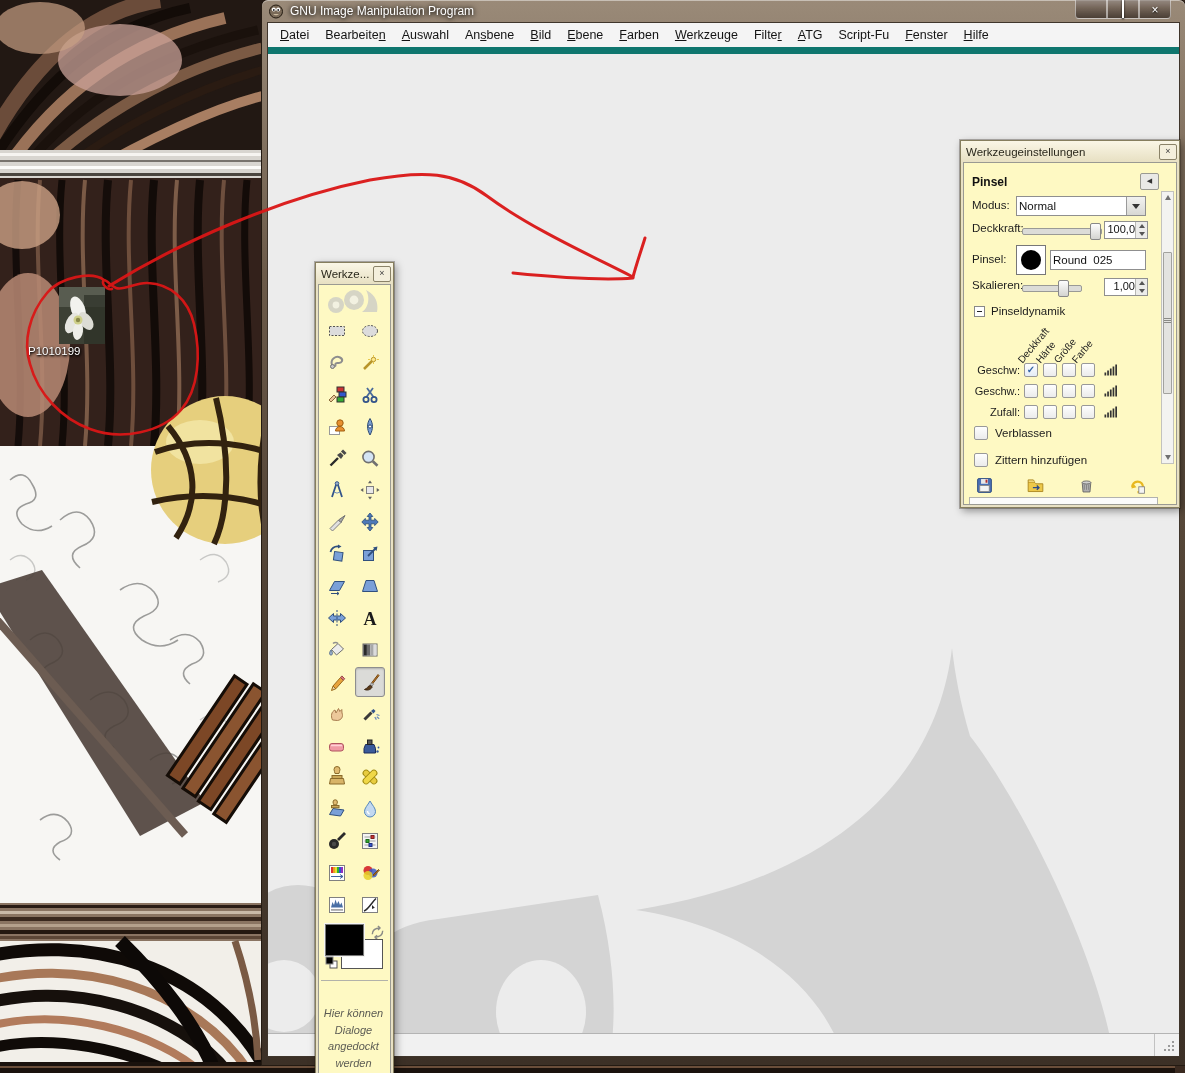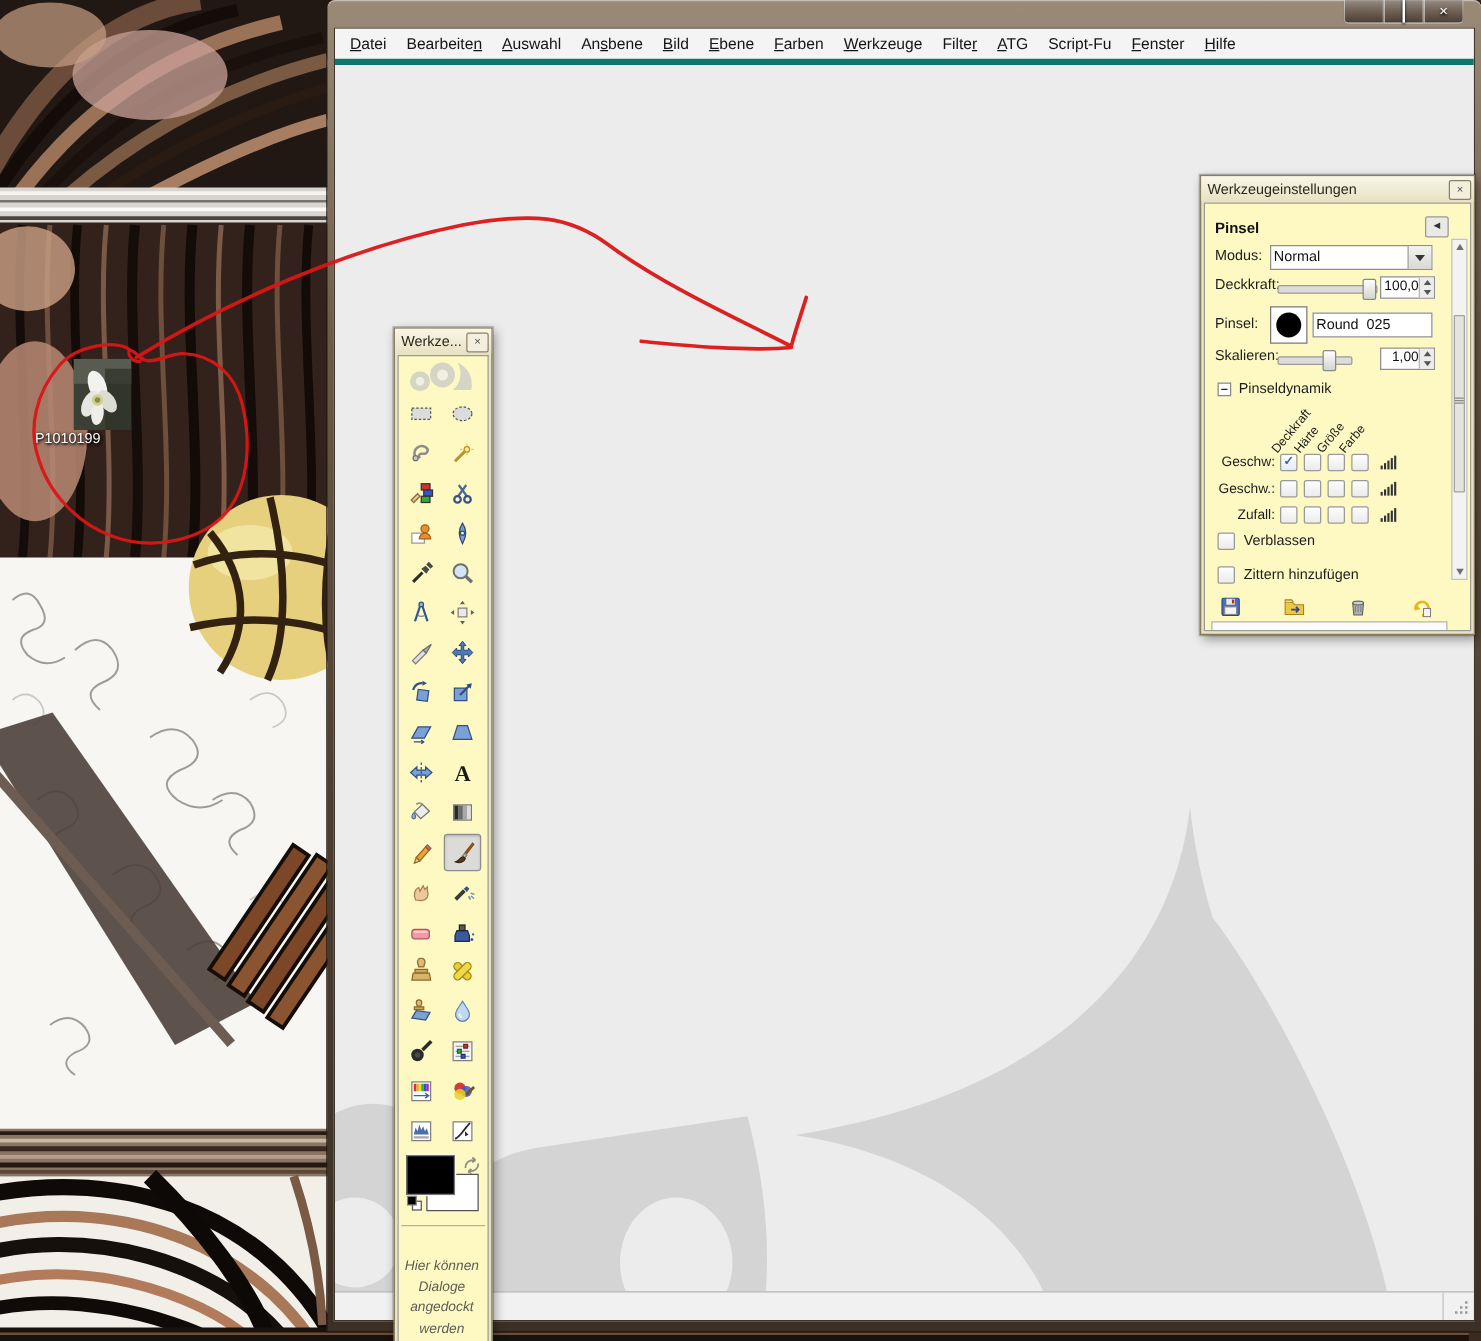--- a/index.html
+++ b/index.html
@@ -22,21 +22,21 @@
   .win-btn{width:30px;height:18px;display:flex;align-items:center;justify-content:center;
     background:linear-gradient(180deg,rgba(255,255,255,.30),rgba(255,255,255,.08) 45%,rgba(0,0,0,.28));
     background-color:rgba(64,48,38,.55);border:1px solid rgba(255,255,255,.5);border-top:none;}
   .win-btn:first-child{border-bottom-left-radius:4px;}
   .win-btn:last-child{border-bottom-right-radius:4px;}
   .g-min{width:9px;height:3px;background:#fff;box-shadow:0 1px 2px #000;margin-top:6px;}
   .g-max{width:9px;height:7px;border:1px solid #fff;box-shadow:0 1px 2px #000;}
   .g-close{color:#fff;font-size:12px;line-height:1;text-shadow:0 1px 2px #000;}
   #win-content{position:absolute;left:5px;right:5px;top:22px;bottom:8px;
     background:#ececec;border:1px solid #3f352b;display:flex;flex-direction:column;}
-  #menu-bar{height:24px;background:#f4f4f4;border-bottom:5px solid #0f766e;display:flex;
+  #menu-bar{height:24px;background:#f4f4f4;border-bottom:7px solid #0f766e;display:flex;
     align-items:center;padding-left:4px;font-size:12.5px;color:#141414;}
   .menu-item{padding:3px 8px;white-space:nowrap;}
   .mn{text-decoration:underline;}
   #canvas{flex:1;position:relative;background:#ececec;overflow:hidden;}
   #statusbar{height:22px;background:#f1f1f1;border-top:1px solid #b4b4b4;position:relative;}
   #sb-divider{position:absolute;right:24px;top:0;bottom:0;width:1px;background:#c2c2c2;}
   #grip{position:absolute;right:3px;bottom:3px;}
   
   .panel{position:absolute;background:#e8e1c4;border:1px solid #867e5e;
     box-shadow:0 0 0 1px rgba(40,30,20,.3),2px 3px 8px rgba(0,0,0,.4);}
@@ -237,20 +237,31 @@
     <ellipse cx="14" cy="36" rx="6" ry="11" fill="#e6e6e0" transform="rotate(25 14 36)"></ellipse>
     <ellipse cx="28" cy="34" rx="6" ry="10" fill="#dcdcd4" transform="rotate(-35 28 34)"></ellipse>
     <ellipse cx="20" cy="44" rx="5" ry="9" fill="#eeeee8" transform="rotate(8 20 44)"></ellipse>
     <circle cx="20" cy="33" r="4.5" fill="#cfd08a"></circle>
     <circle cx="20" cy="33" r="2.2" fill="#8a8a4a"></circle>
   </g>
 </svg>
 <div id="desk-icon-label">P1010199</div>
 
 <div id="gimp-window">
+  <div id="titlebar">
+    <svg id="title-icon" width="16" height="16" viewBox="0 0 16 16">
+      <circle cx="8" cy="8.5" r="6.5" fill="#7a6a58" stroke="#241c12"></circle>
+      <circle cx="5.8" cy="6.6" r="2" fill="#fff"></circle>
+          <circle cx="10.2" cy="6.6" r="2" fill="#fff"></circle>
+      <circle cx="5.8" cy="7" r="0.9" fill="#222"></circle>
+          <circle cx="10.2" cy="7" r="0.9" fill="#222"></circle>
+      <path d="M5 11.2 a4 2.6 0 0 0 6 0 z" fill="#e8d8b8"></path>
+    </svg>
+    <span>GNU Image Manipulation Program</span>
+  </div>
   <div id="win-btns">
         <div class="win-btn">
           <span><span class="g-min"></span></span>
         </div>
         <div class="win-btn">
           <span><span class="g-max"></span></span>
         </div>
         <div class="win-btn">
           <span><span class="g-close">×</span></span>
         </div>

